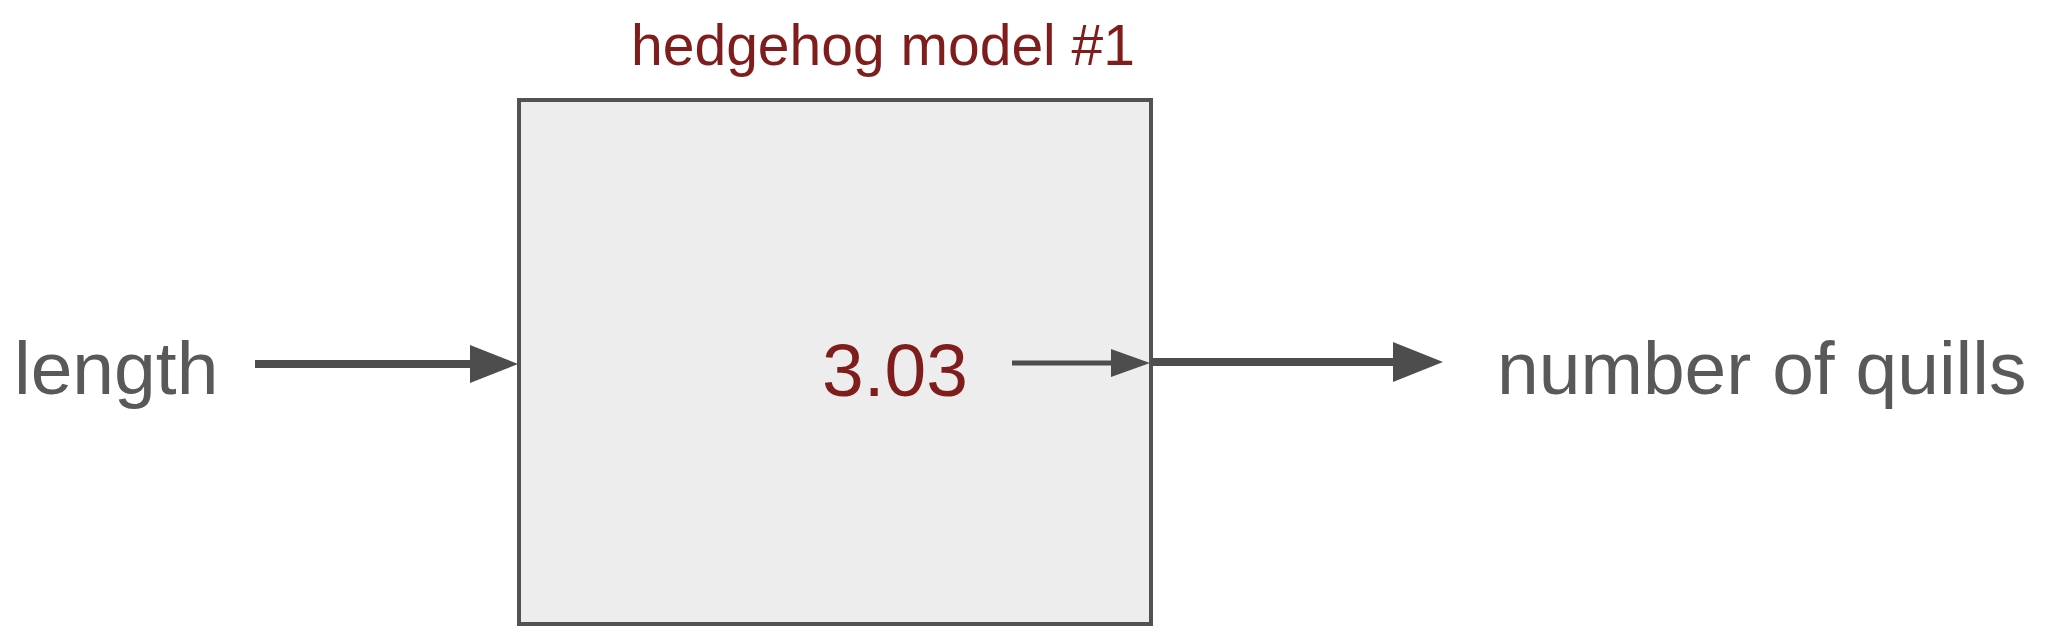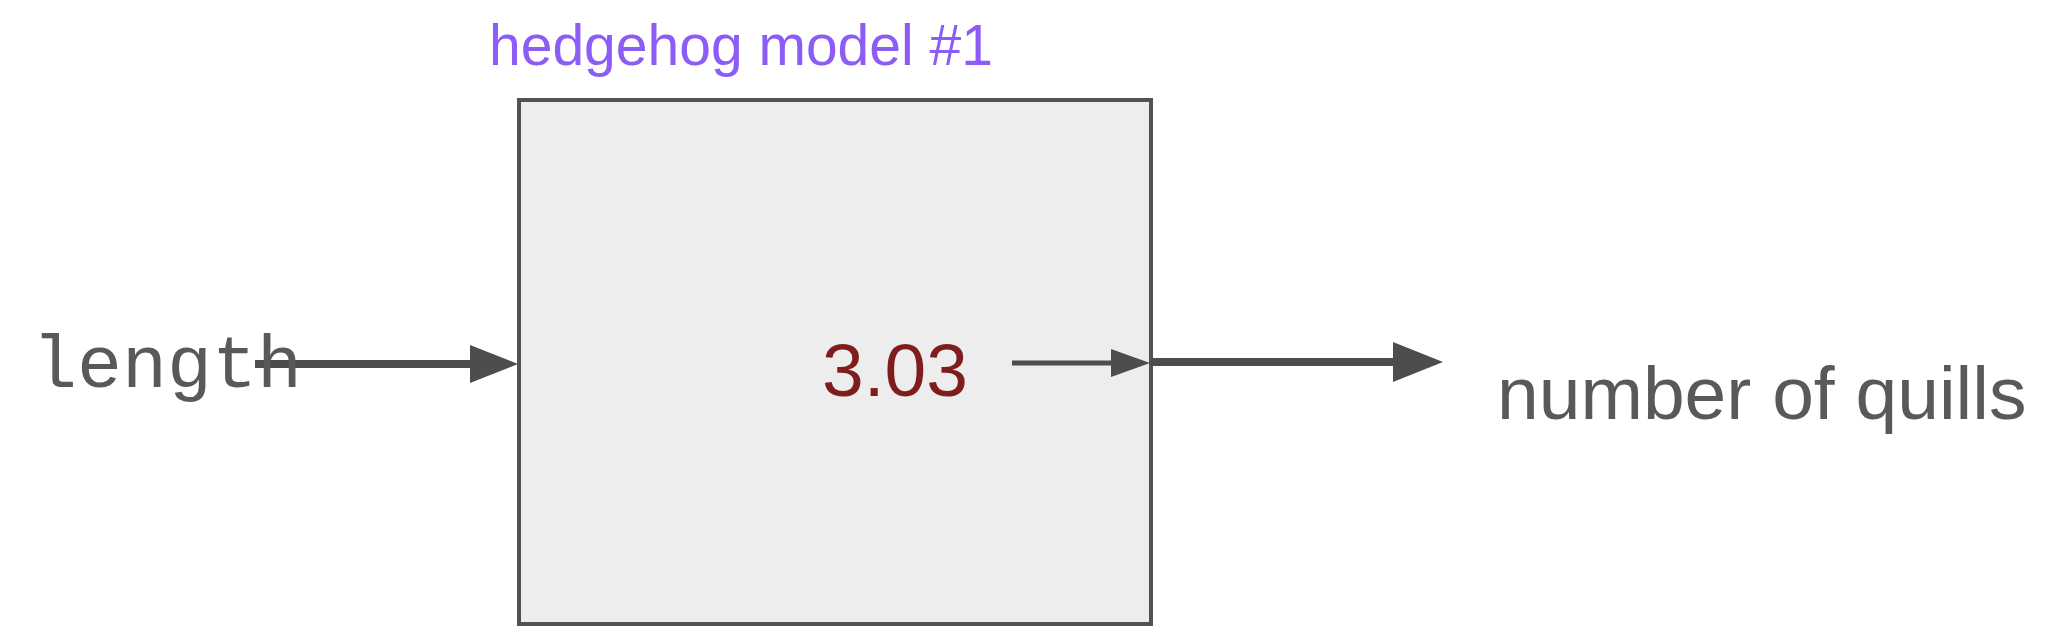--- a/index.html
+++ b/index.html
@@ -10,55 +10,53 @@
   .canvas {
     position: relative;
     width: 2048px;
     height: 639px;
     background: #ffffff;
     overflow: hidden;
     font-family: "Liberation Sans", "DejaVu Sans", sans-serif;
   }
   .model-title {
     position: absolute;
-    left: 489px;
+    left: 499px;
     top: 14px;
     width: 636px;
-    text-align: left;
+    text-align: right;
     font-size: 57px;
     line-height: 62px;
-    color: #8b5cf6;
+    color: #7f1d1d;
     white-space: nowrap;
   }
   .model-box {
     position: absolute;
     left: 517px;
     top: 98px;
     width: 636px;
     height: 528px;
     box-sizing: border-box;
     background: #ededed;
     border: 4px solid #525252;
   }
   .io-label {
     position: absolute;
     font-size: 75px;
     line-height: 82px;
     color: #595959;
     white-space: nowrap;
   }
   .input-label {
-    left: 32px;
+    left: 14px;
     top: 327px;
-    font-family: Liberation Mono, monospace;
   }
   .output-label {
     left: 1497px;
     top: 327px;
-    margin-top: 25px;
   }
   .box-value {
     position: absolute;
     left: 822px;
     top: 333px;
     font-size: 75px;
     line-height: 75px;
     color: #7f1d1d;
     white-space: nowrap;
   }

